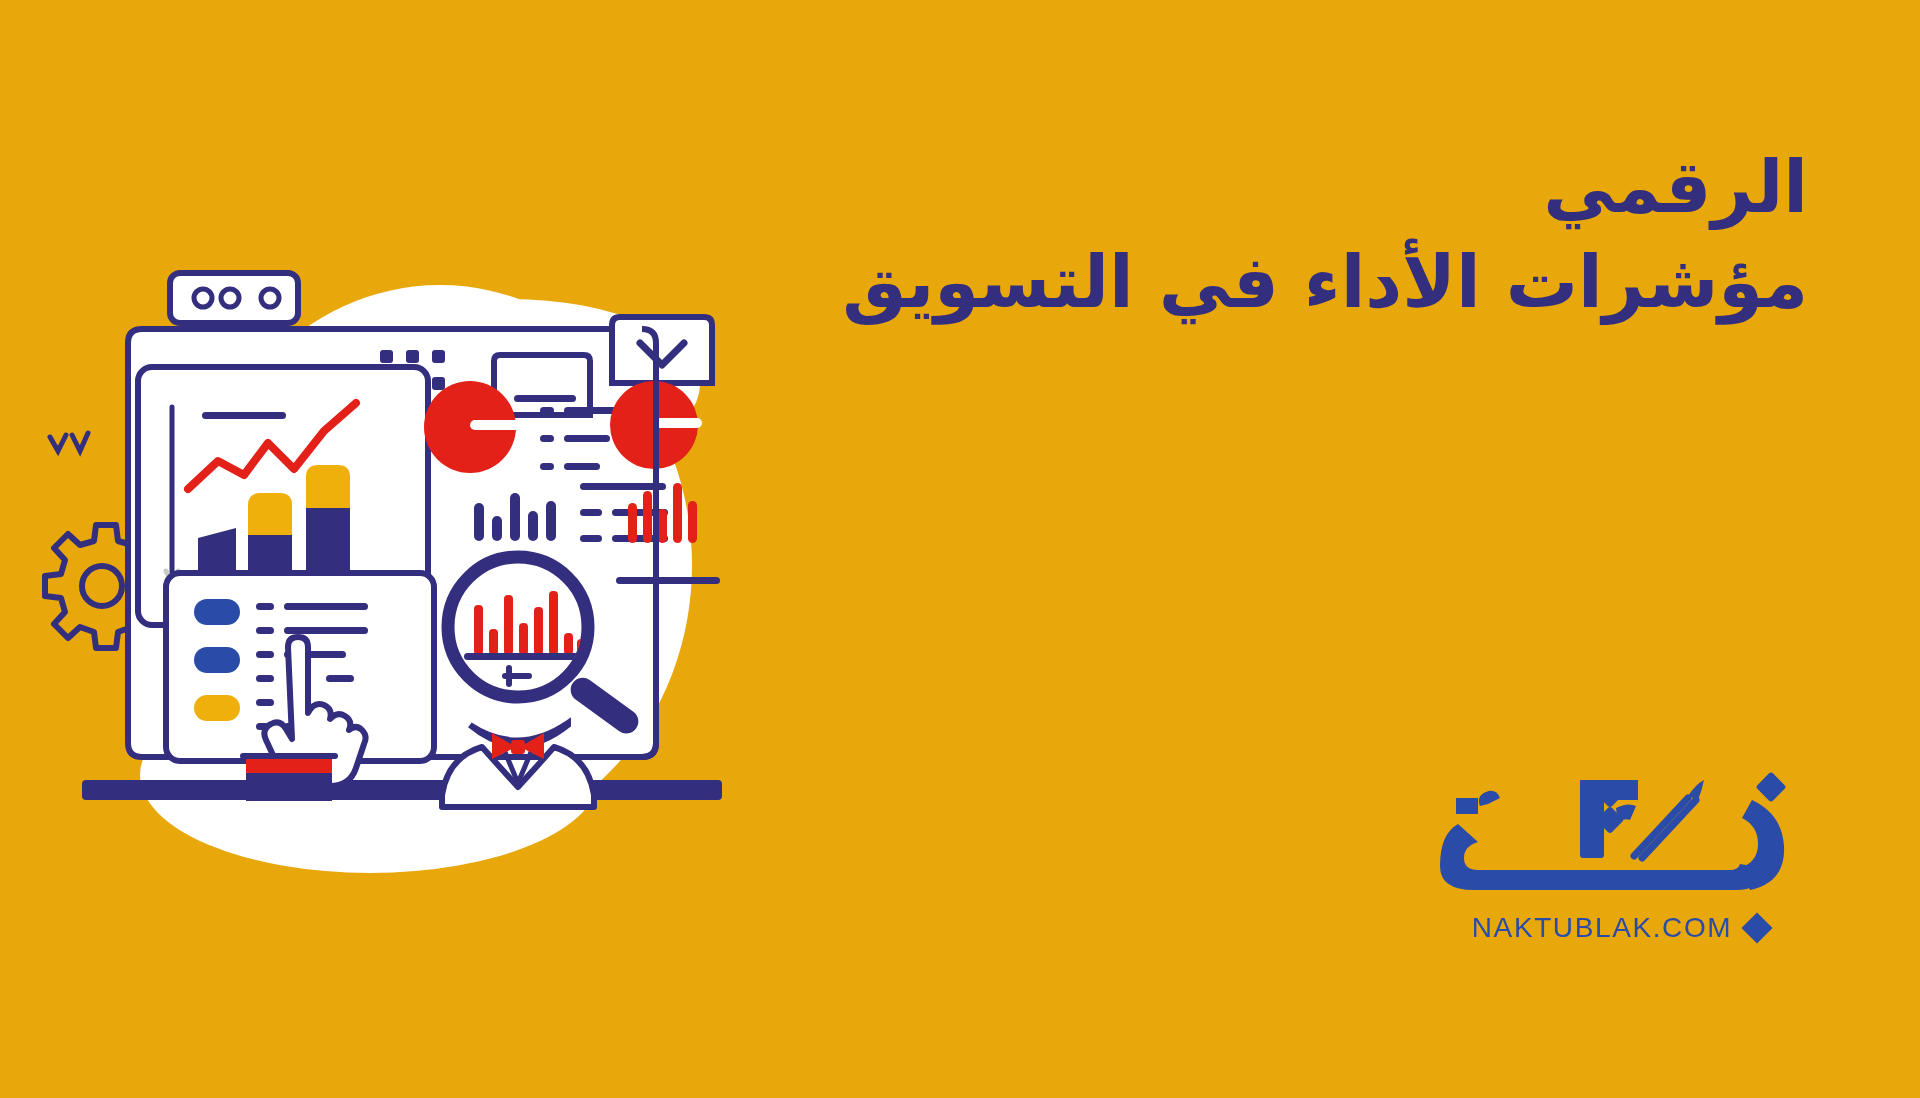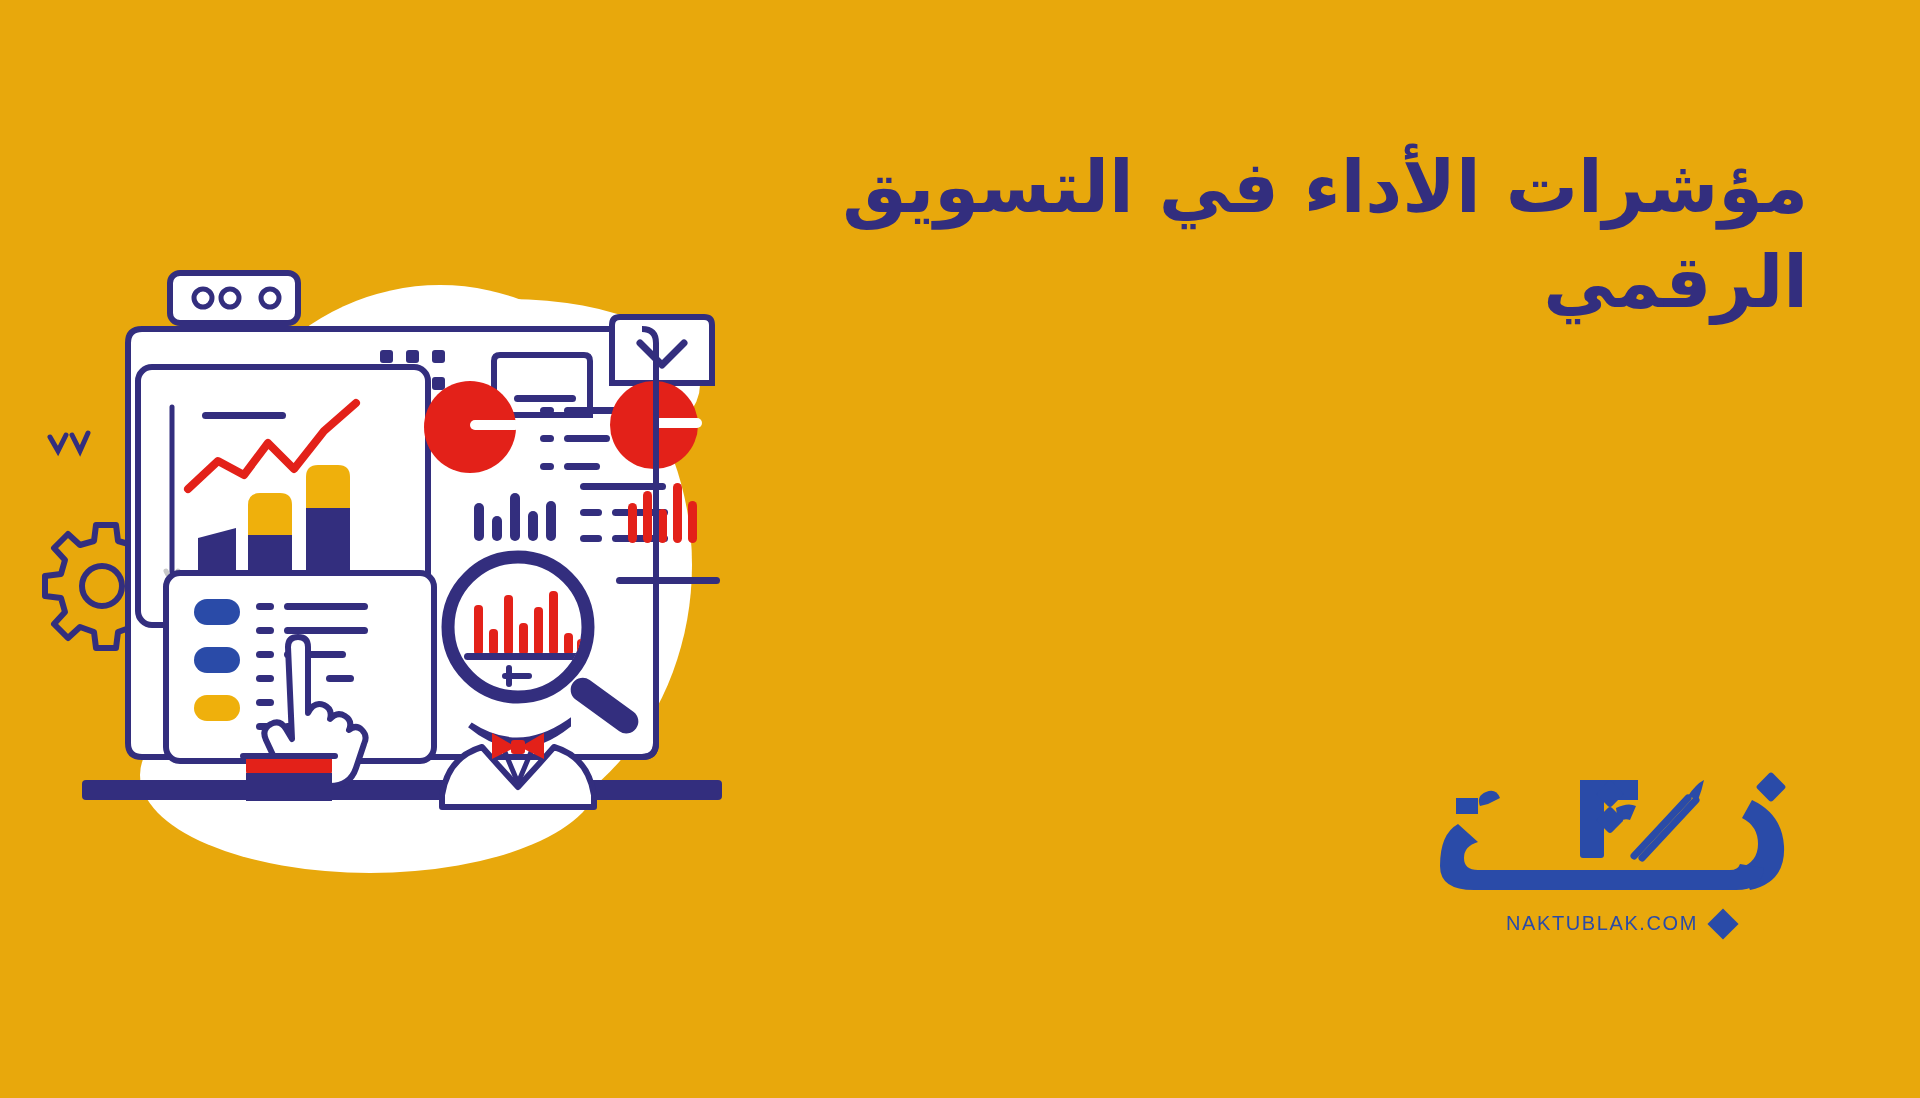--- a/index.html
+++ b/index.html
@@ -42,21 +42,21 @@
   .logo-wordmark{display:block;margin:0 auto;}
   .logo-url-row{
     display:flex;align-items:center;justify-content:center;
     gap:14px;margin-top:12px;
   }
   .logo-diamond{
     width:22px;height:22px;background:#2A4BA8;
     transform:rotate(45deg);flex:0 0 auto;
   }
   .logo-url{
-    color:#2A4BA8;font-size:20px;letter-spacing:1.6px;
+    color:#2A4BA8;font-size:28px;letter-spacing:1.6px;
     font-family:"Liberation Sans",sans-serif;
     direction:ltr;
   }
 
   
   .illustration{position:absolute;left:40px;top:255px;width:780px;height:620px;}
   .illustration svg{display:block;}
 </style>
 </head>
 <body>
@@ -265,22 +265,22 @@
         <rect x="576" y="322" width="104" height="7" rx="3.5"></rect>
       </g>
 
       <g>
         <path d="M602 74 q14 0 14 14 v400 q0 14 -14 14" fill="none" stroke="#332E7E" stroke-width="6"></path>
       </g>
     </svg>
   </div>
 
   <div class="title-block">
+    <div class="title-line">الرقمي</div>
     <div class="title-line">مؤشرات الأداء في التسويق</div>
-    <div class="title-line">الرقمي</div>
   </div>
 
   <div class="logo-block">
     <svg class="logo-wordmark" width="400" height="130" viewBox="0 0 400 130" xmlns="http://www.w3.org/2000/svg">
       <g fill="#2A4BA8">
 
         <path d="M332 30 q30 14 32 46 q2 36 -34 44 l-10 -22 q18 -6 18 -24 q0 -18 -16 -26 Z"></path>
         <rect x="340" y="6" width="22" height="22" rx="3" transform="rotate(45 351 17)"></rect>
 
         <path d="M20 96 q0 24 34 24 h262 q26 0 28 -22 l-24 -4 q-2 6 -10 6 h-252

